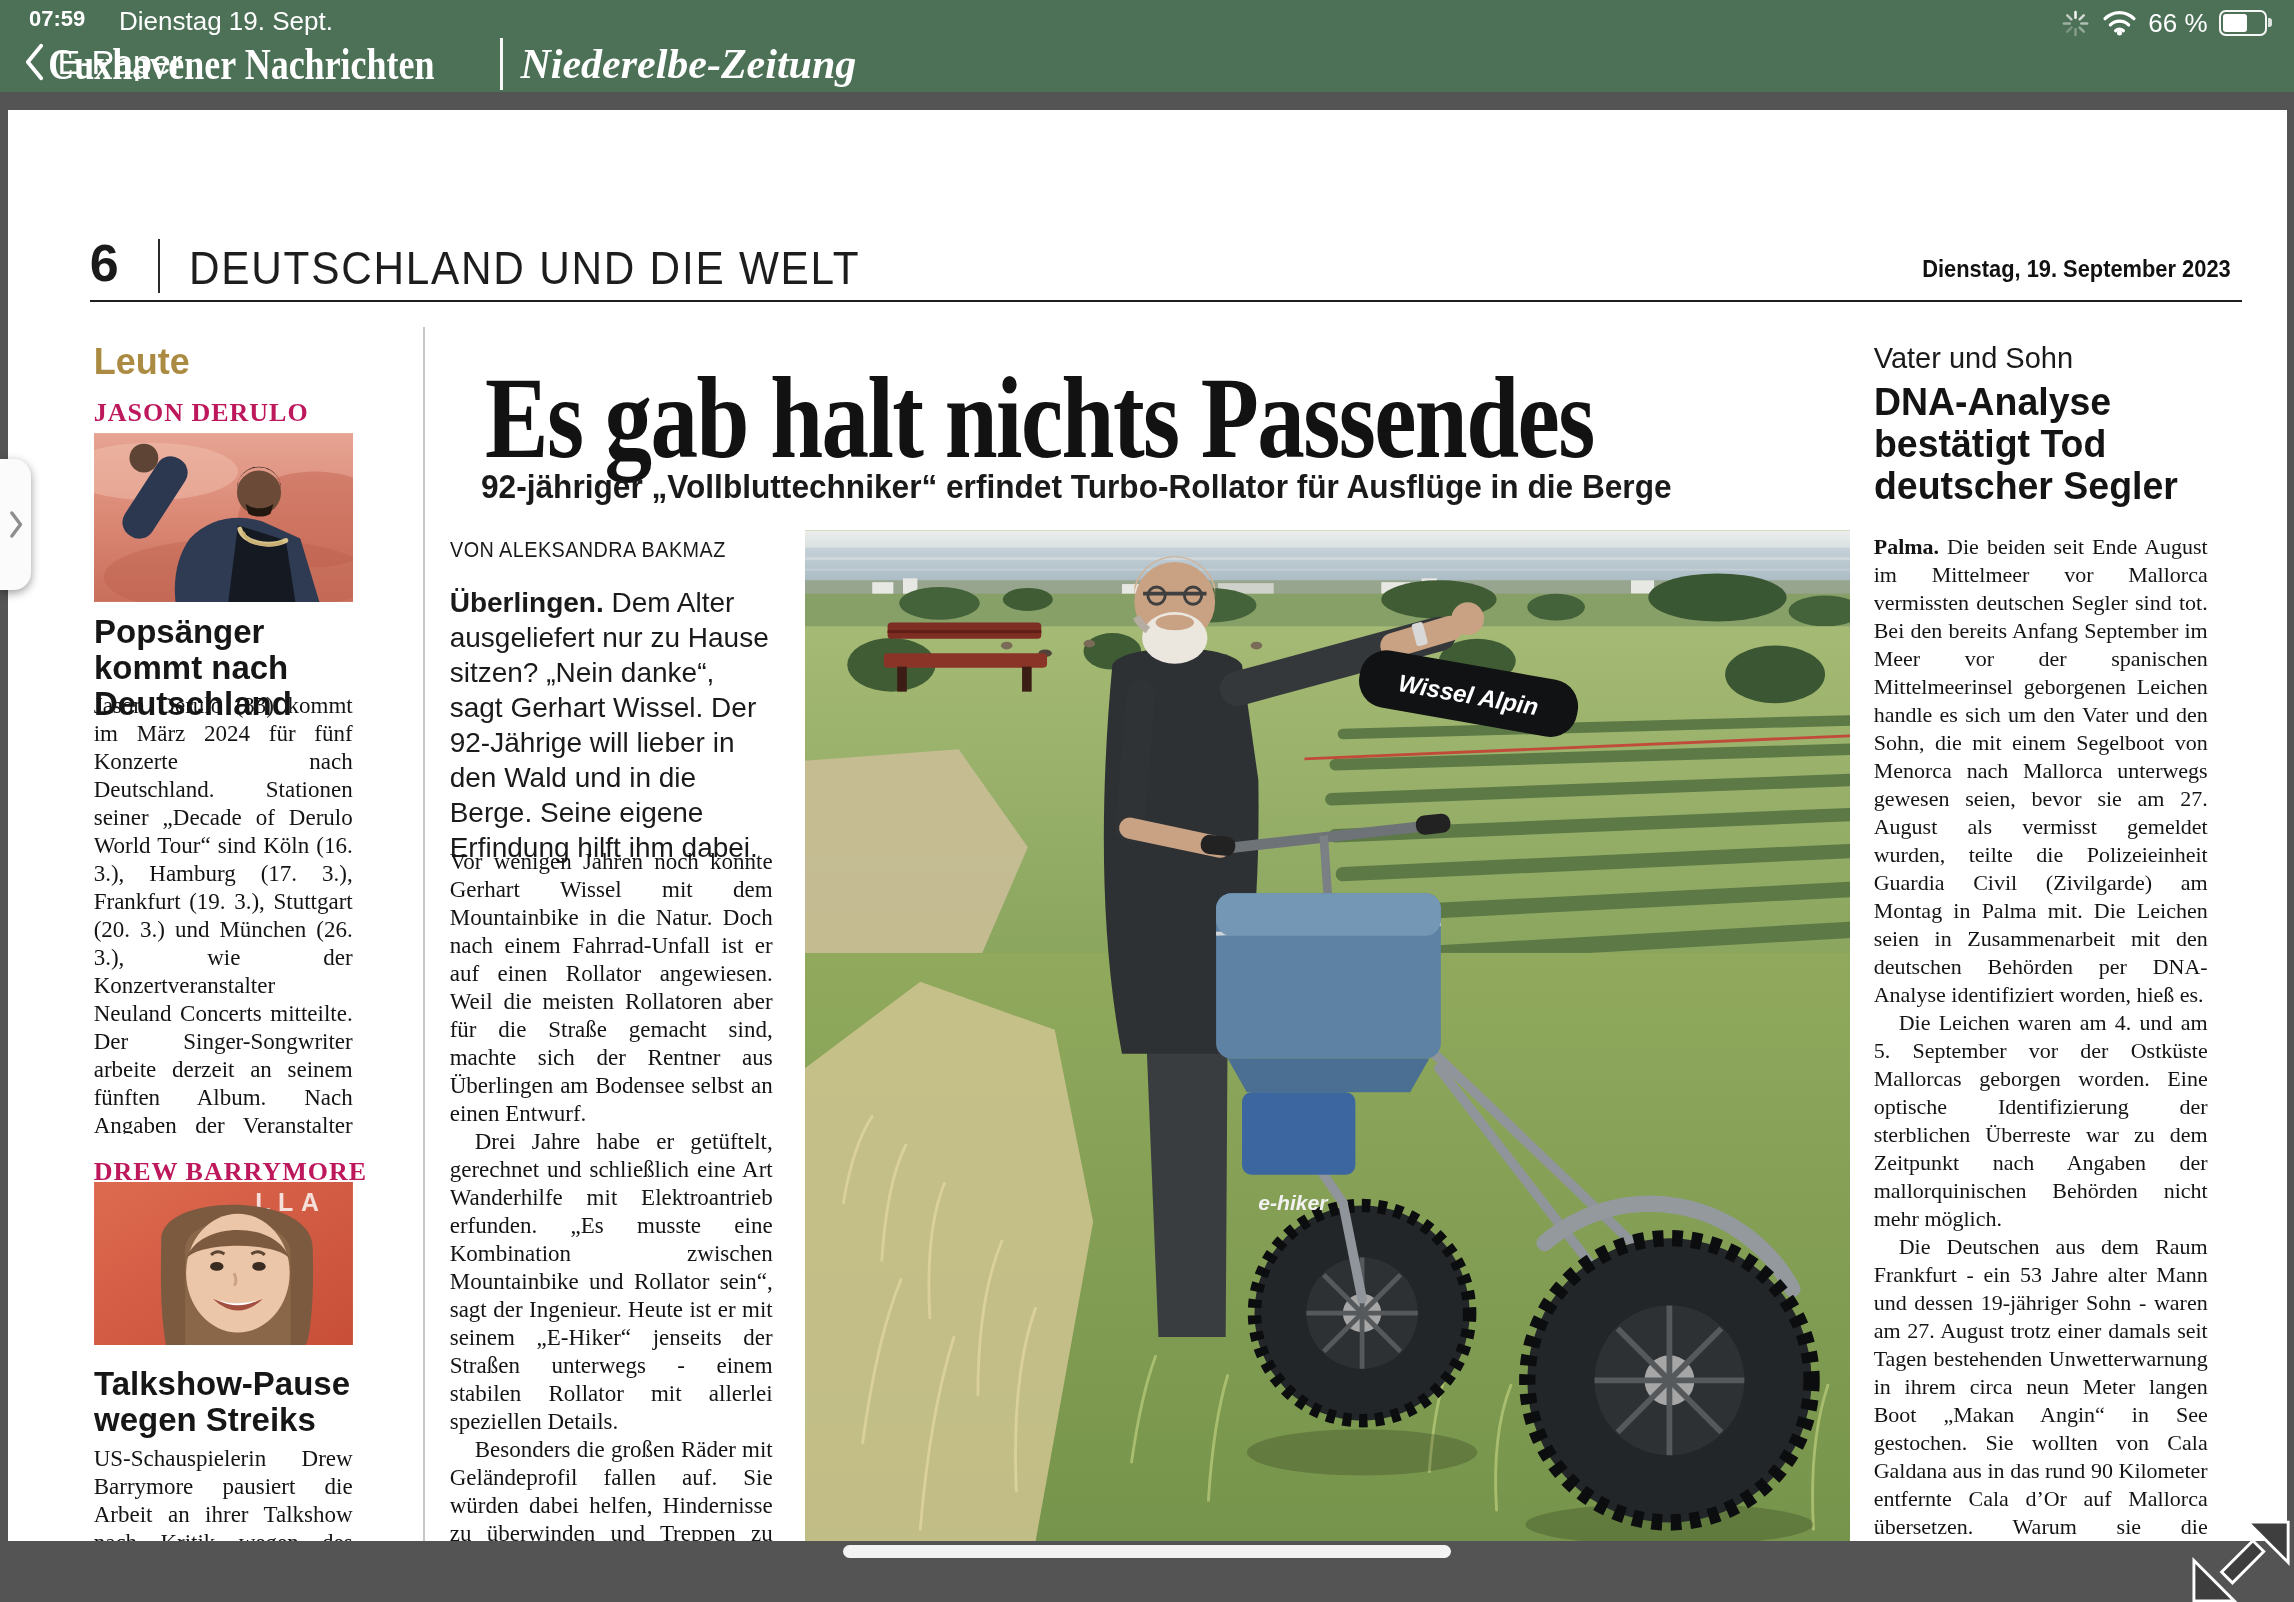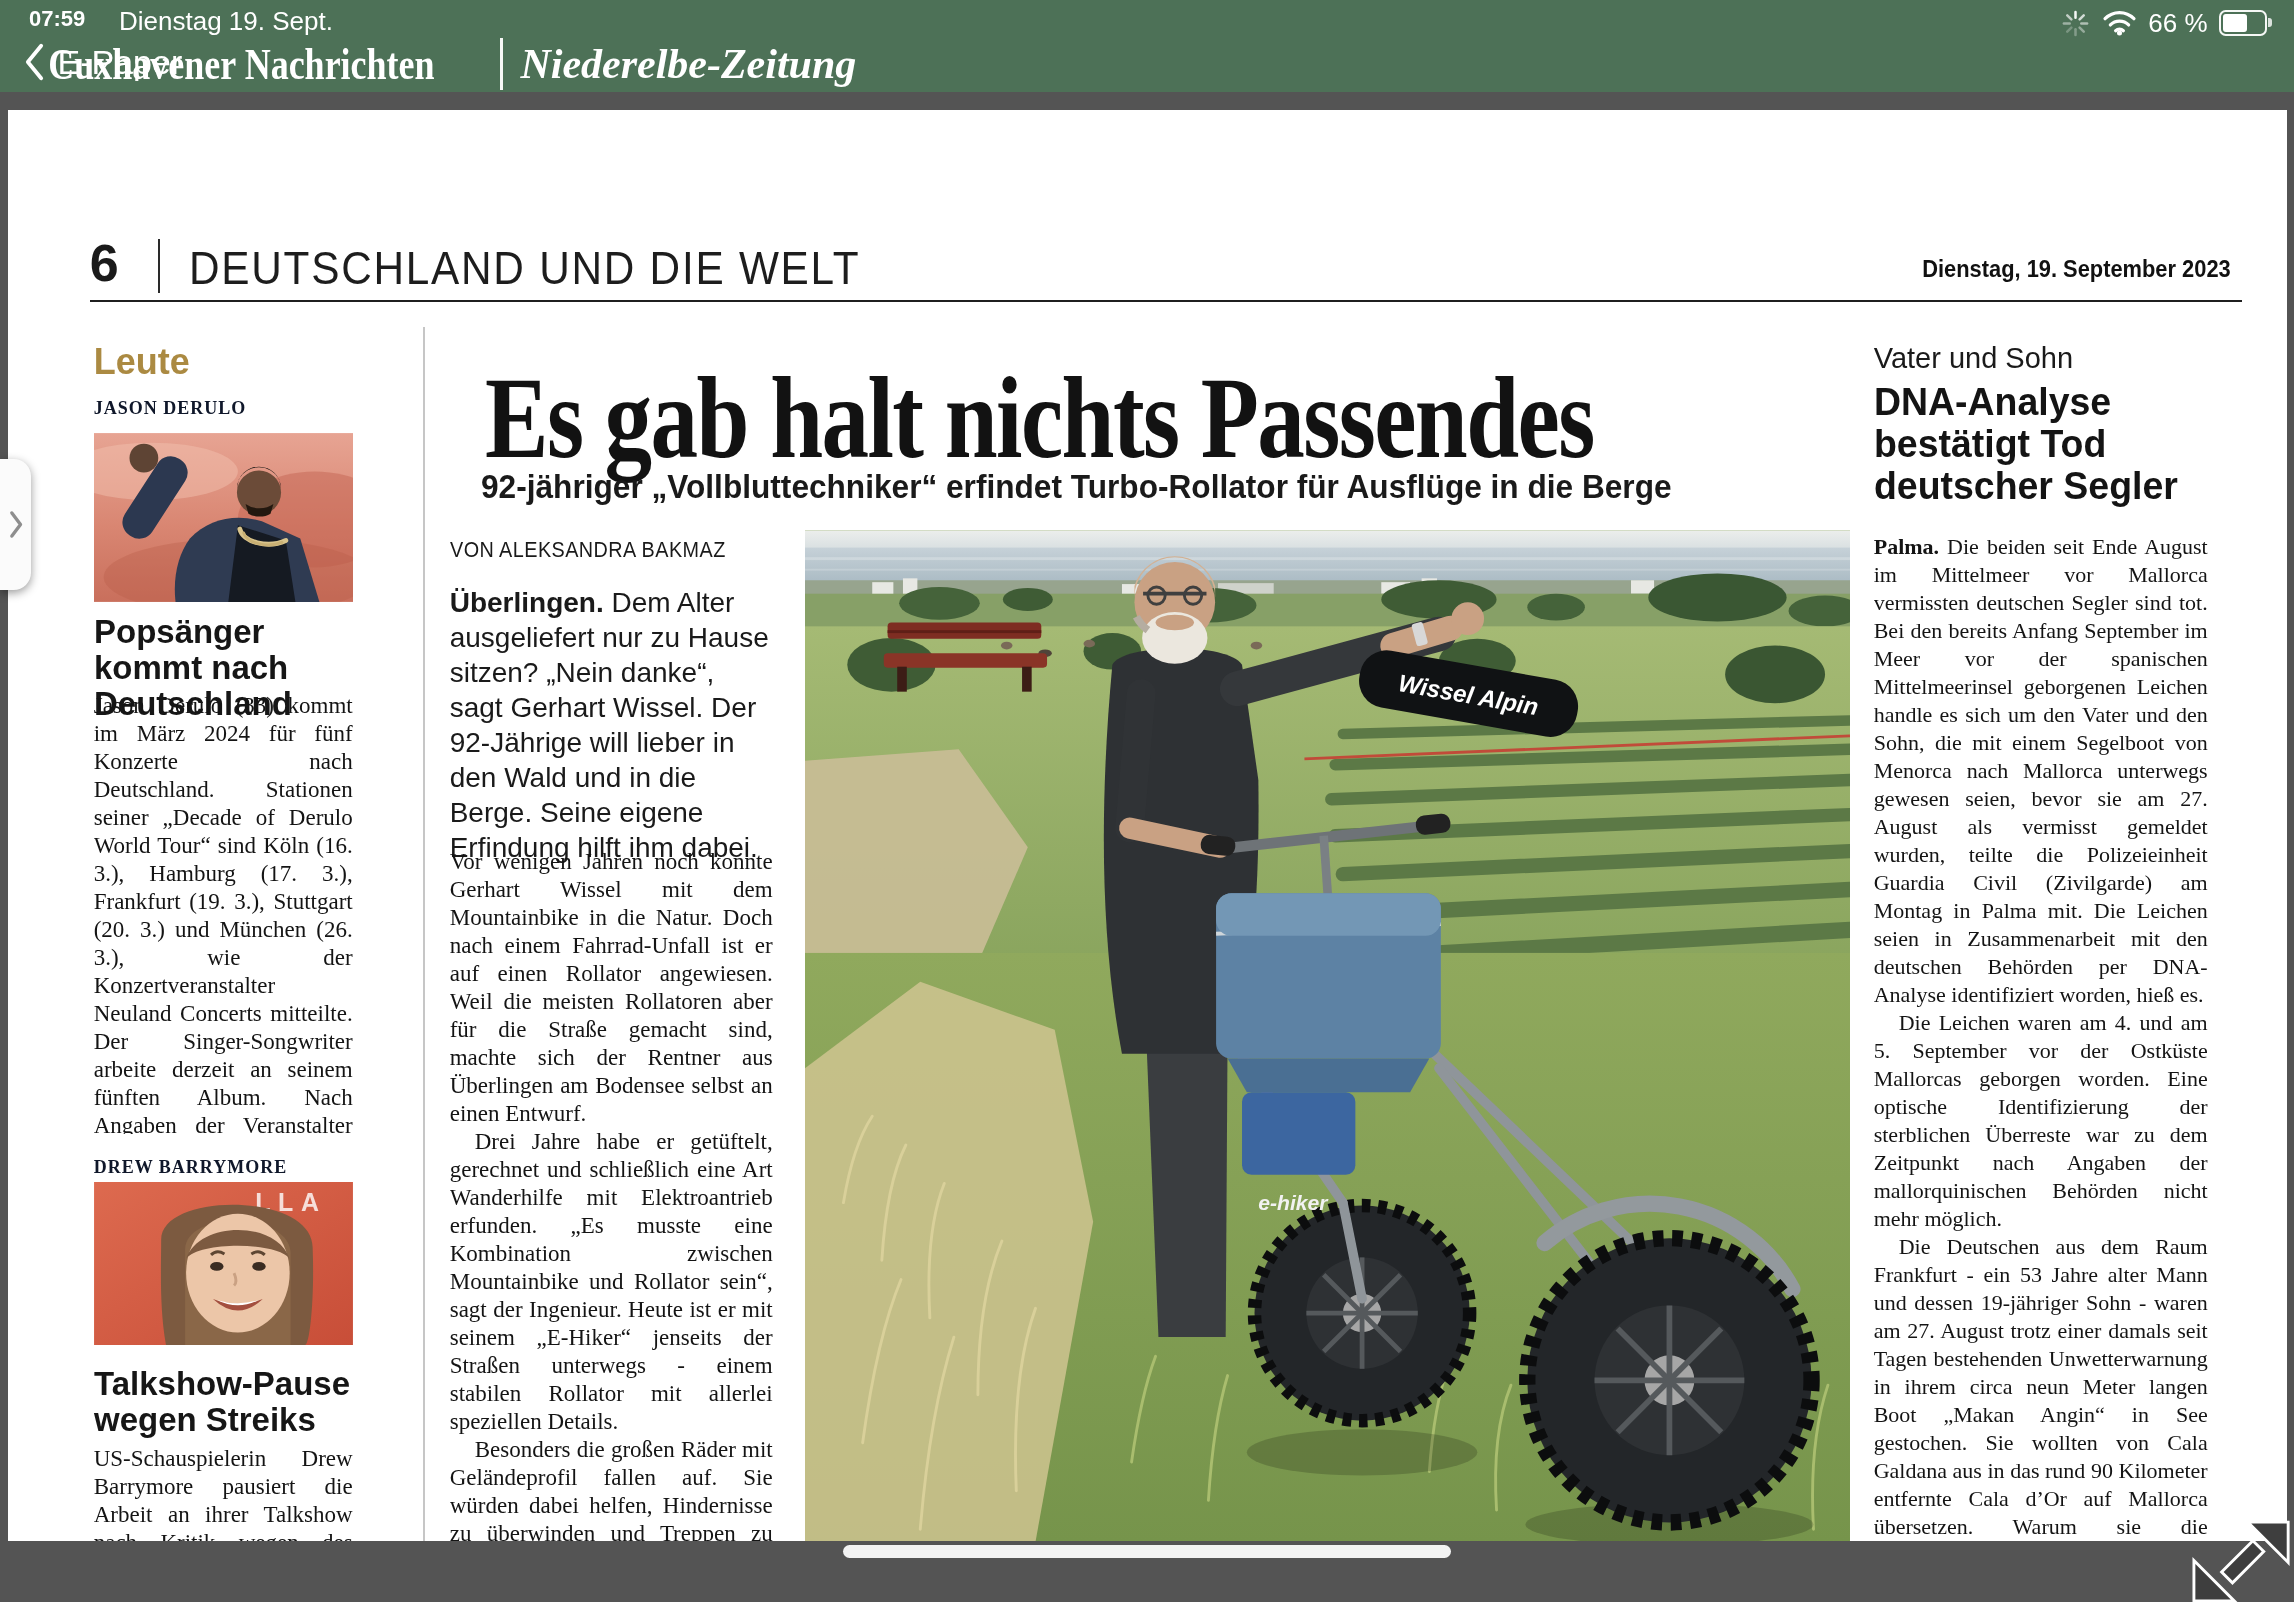--- a/index.html
+++ b/index.html
@@ -31,21 +31,21 @@
   .abs{position:absolute;}
   
   .ph-num{left:82px;top:123px;font-size:52px;font-weight:700;color:#1a1a1a;}
   .ph-bar{left:150px;top:129px;width:1.9px;height:54px;background:#2a2a2a;}
   .ph-title{left:181px;top:131px;font-size:46px;font-weight:400;letter-spacing:1.9px;color:#1d1d1d;transform:scaleX(.92);transform-origin:0 0;white-space:nowrap;}
   .ph-date{right:56px;top:146px;font-size:23px;font-weight:700;transform:scaleX(.95);transform-origin:100% 0;}
   .ph-rule{left:82px;top:190px;width:2152px;height:1.9px;background:#1f1f1f;}
   .col-rule{left:415px;top:217px;width:1.9px;bottom:0;background:#c6c6c6;}
   
   .leute-lbl{left:86px;top:231px;font-size:36px;font-weight:700;color:#ab8a42;}
-  .kicker{font-family:"Liberation Serif","DejaVu Serif",serif;font-weight:700;font-size:18px;letter-spacing:1px;color:#0f172a;white-space:nowrap;}
+  .kicker{font-family:"Liberation Serif","DejaVu Serif",serif;font-weight:700;font-size:26px;letter-spacing:1px;color:#be185d;white-space:nowrap;}
   .k1{left:86px;top:288px;}
   .k2{left:86px;top:1047px;text-align:center;}
   .sidephoto{left:86px;width:259px;overflow:hidden;}
   .p1{top:323px;height:169px;}
   .p2{top:1072px;height:163px;}
   .sidehead{left:86px;width:279px;font-size:34px;font-weight:700;line-height:36px;color:#161616;transform:scaleX(.97);transform-origin:0 0;}
   .h1{top:503px;}
   .h2{top:1255px;}
   .bodytext{font-family:"Liberation Serif","DejaVu Serif",serif;font-size:23px;line-height:28px;text-align:justify;color:#141414;}
   .b1{left:86px;top:582px;width:259px;height:442px;overflow:hidden;}

